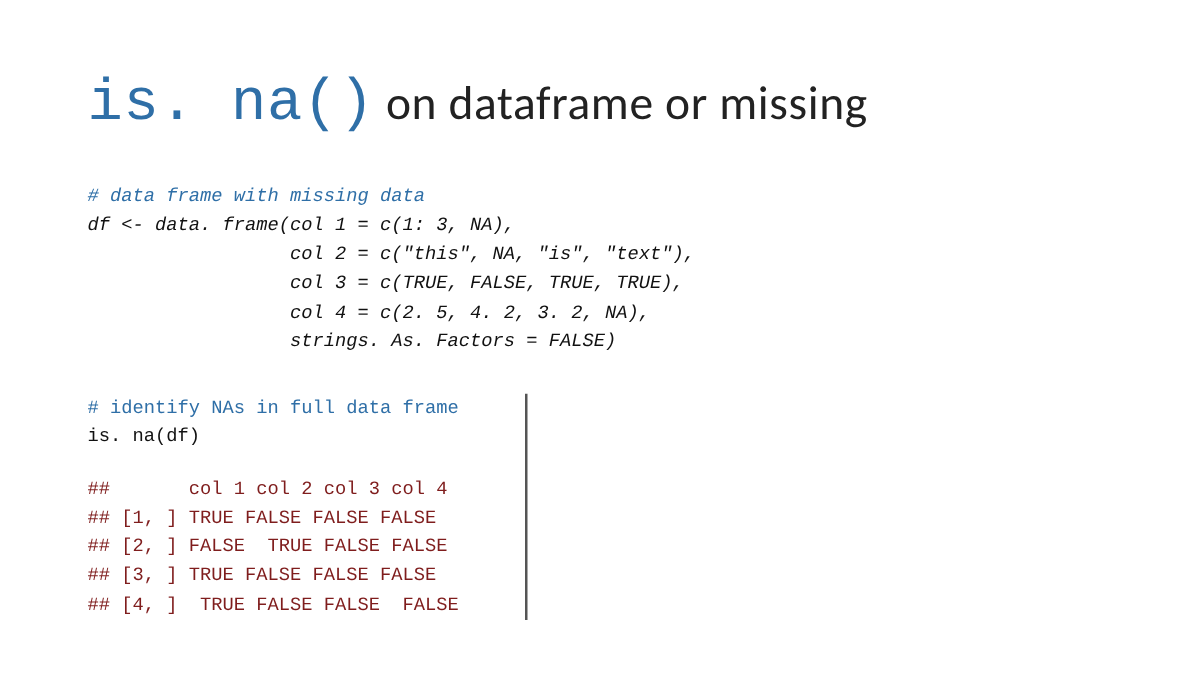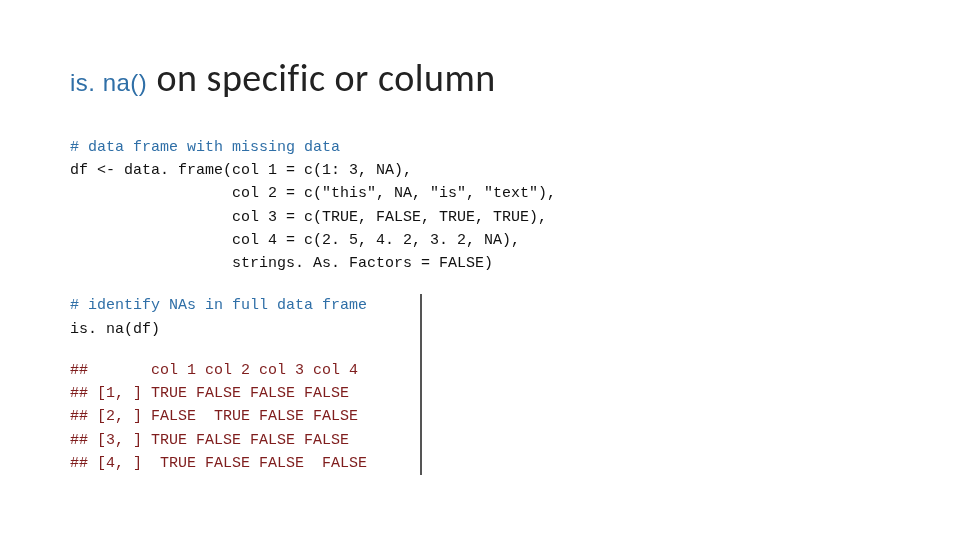--- a/index.html
+++ b/index.html
@@ -20,36 +20,37 @@
   }
   h1.title {
     margin: 0 0 36px 0;
     font-weight: 400;
     font-size: 38px;
     line-height: 1.1;
     color: #222;
     letter-spacing: 0.5px;
   }
   h1.title .code-title {
-    font-family: Liberation Sans, sans-serif;
+    font-family: Liberation Mono, monospace;
     color: #2F6FA7;
-    font-size: 24px;
+    font-size: 47px;
   }
   pre, .mono {
     font-family: Consolas, "Courier New", monospace;
     font-size: 15px;
     line-height: 1.55;
     white-space: pre;
     margin: 0;
   }
   .comment { color: #2F6FA7; }
   .code    { color: #111; }
   .output  { color: #7f1d1d; }
   .block-top {
-    margin-bottom: 19px;
+    margin-bottom: 30px;
+    font-style: italic;
   }
   .columns {
     display: flex;
     align-items: center;
   }
   .col-left {
     width: 330px;
     flex: 0 0 330px;
     padding-right: 20px;
   }
@@ -63,21 +64,21 @@
     flex: 1;
   }
   .sub-block { margin-bottom: 18px; }
 </style>
 </head>
 <body>
 
 <div class="slide">
 
   <h1 class="title">
-    <span class="code-title">is. na()</span><span> on specific or column</span>
+    <span class="code-title">is. na()</span><span> on dataframe or missing</span>
   </h1>
 
   <div class="block-top">
     <pre class="mono"><span class="comment"># data frame with missing data</span>
 <span class="code">df &lt;- data. frame(col 1 = c(1: 3, NA),</span>
 <span class="code">                  col 2 = c("this", NA, "is", "text"),</span>
 <span class="code">                  col 3 = c(TRUE, FALSE, TRUE, TRUE),</span>
 <span class="code">                  col 4 = c(2. 5, 4. 2, 3. 2, NA),</span>
 <span class="code">                  strings. As. Factors = FALSE)</span></pre>
   </div>

